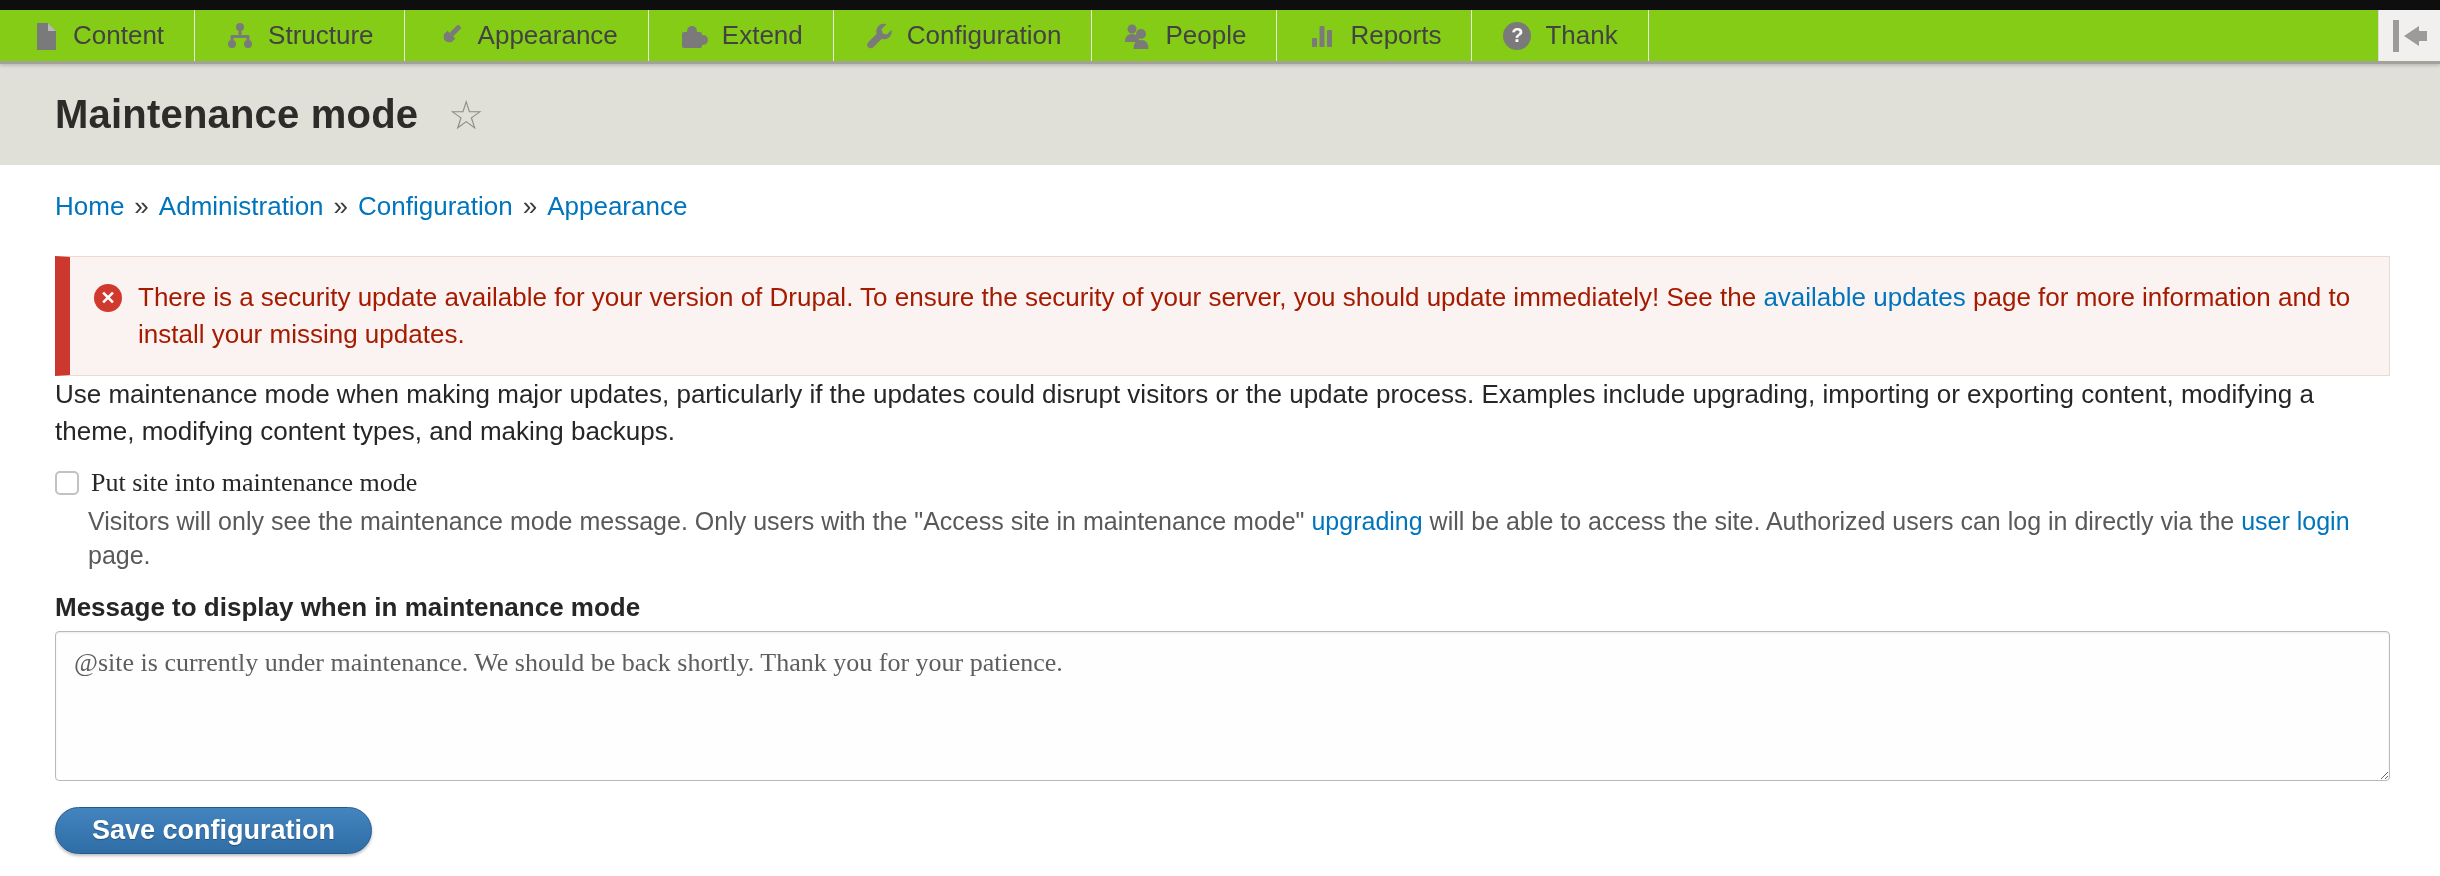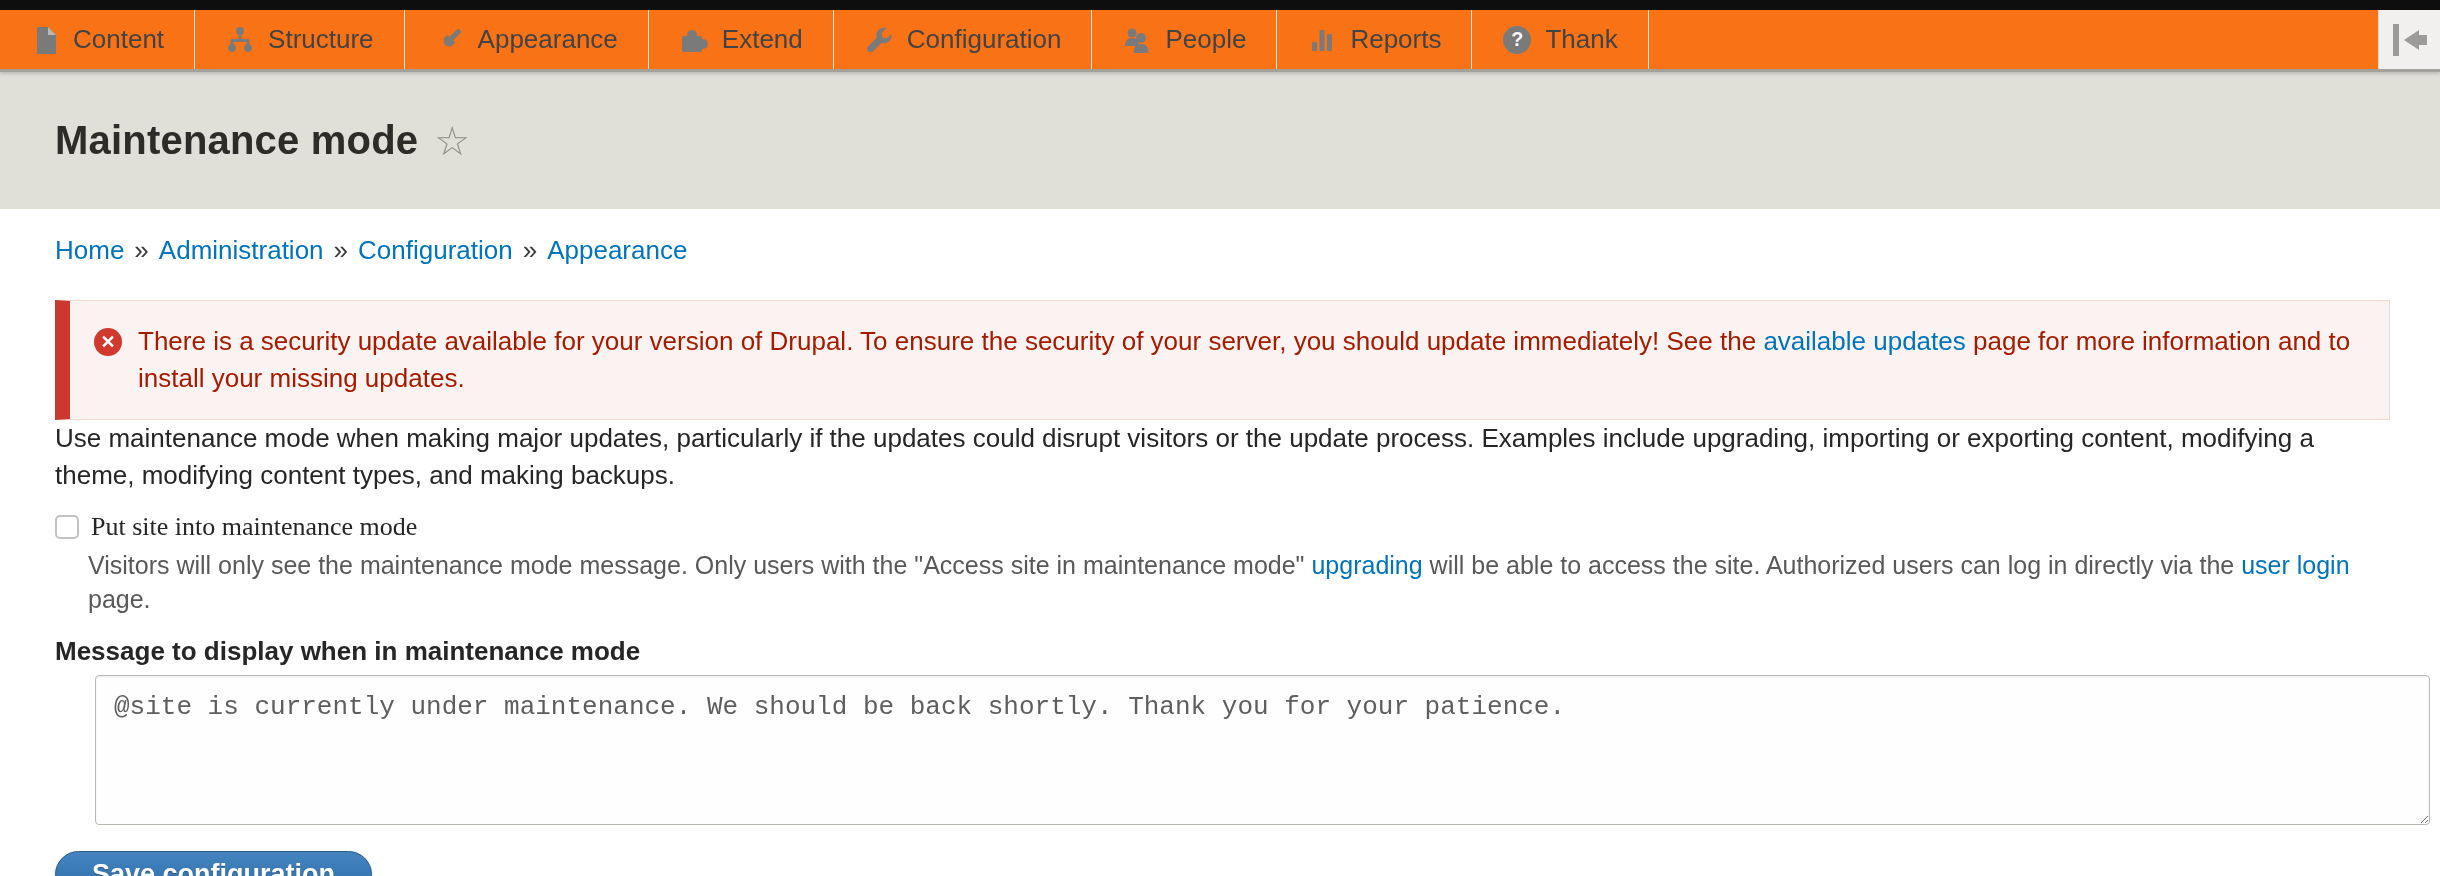--- a/index.html
+++ b/index.html
@@ -14,22 +14,22 @@
 
   
   .top-strip {
     height: 10px;
     background: #0e0e0e;
     width: 100%;
   }
 
   
   .toolbar {
-    height: 62px;
-    background: #f97316;
+    height: 54px;
+    background: #84cc16;
     border-bottom: 3px solid #a2a29b;
     display: flex;
     align-items: stretch;
     box-shadow: 0 2px 3px rgba(0,0,0,0.15);
     position: relative;
     z-index: 2;
   }
   .toolbar-item {
     display: flex;
     align-items: center;
@@ -66,26 +66,26 @@
   .tb-icon svg { width: 30px; height: 30px; fill: #7a7a7a; }
   .help-circle {
     width: 28px; height: 28px; border-radius: 50%;
     background: #7a7a7a; color: #fbfbf9;
     font-weight: bold; font-size: 20px;
     display: flex; align-items: center; justify-content: center;
   }
 
   
   .title-band {
-    height: 137px;
+    height: 101px;
     background: #e0dfd8;
     display: flex;
     align-items: center;
     padding: 12px 55px;
-    gap: 16px;
+    gap: 30px;
   }
   .page-title {
     font-size: 40px;
     font-weight: bold;
     color: #2d2c28;
     letter-spacing: 0.2px;
   }
   .star-icon {
     font-size: 40px;
     color: #8e8d86;
@@ -167,28 +167,27 @@
     color: #262626;
   }
 
   .message-textarea {
     margin-top: 8px;
     width: 2335px;
     height: 150px;
     border: 1px solid #b9b9b4;
     border-radius: 4px;
     padding: 14px 18px;
-    font-family: Liberation Mono, monospace;
+    font-family: Liberation Serif, serif;
     font-size: 26px;
     color: #5e5e5e;
     background: #fefefe;
     box-shadow: inset 0 1px 2px rgba(0,0,0,0.08);
     resize: both;
     line-height: 34px;
-    margin-left: 40px;
   }
 
   .save-button {
     margin-top: 22px;
     display: inline-block;
     border: 1px solid #27588c;
     border-radius: 999px;
     padding: 0 36px;
     height: 47px;
     line-height: 45px;

